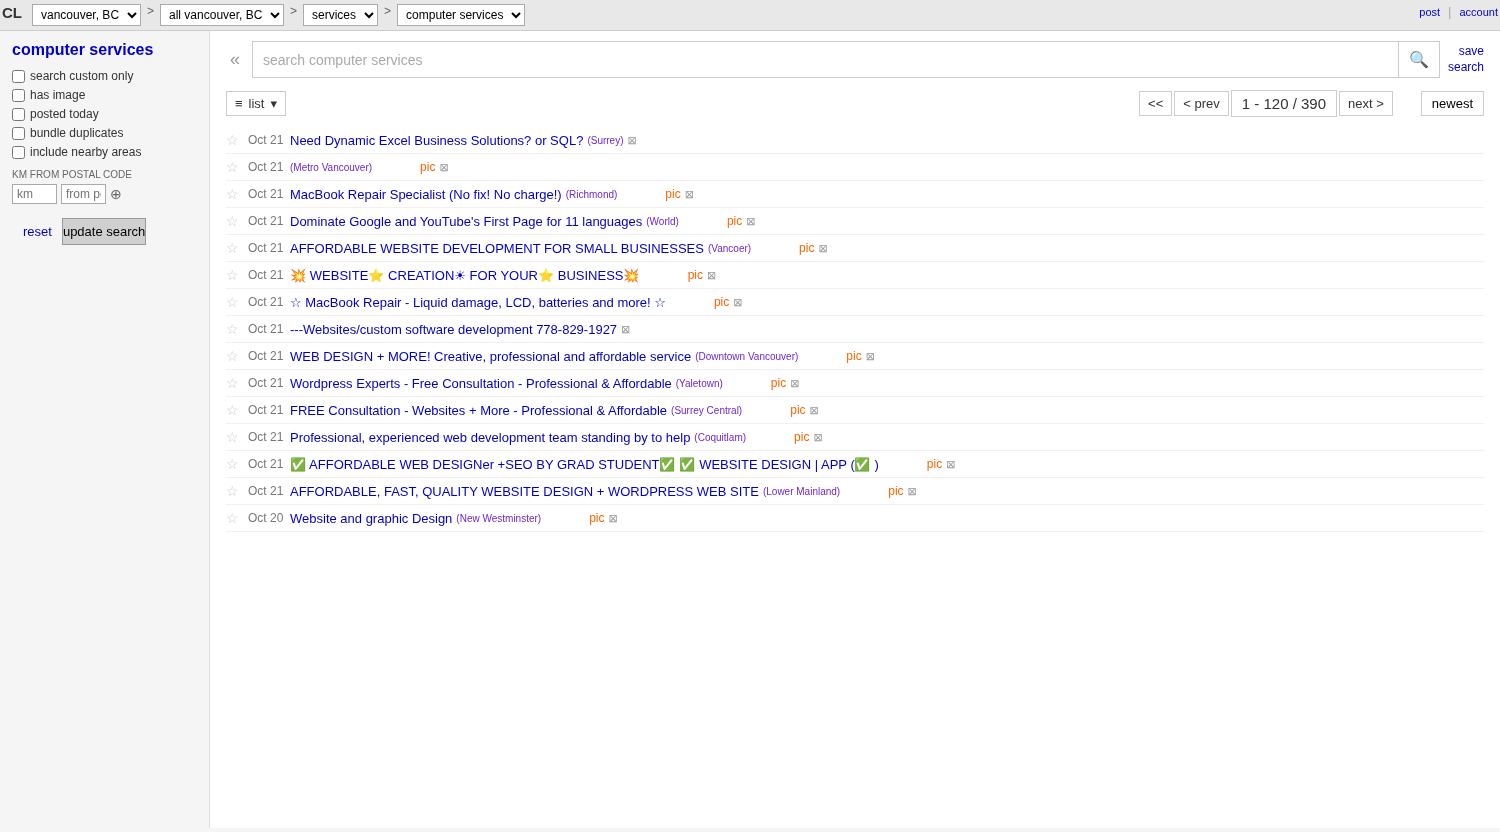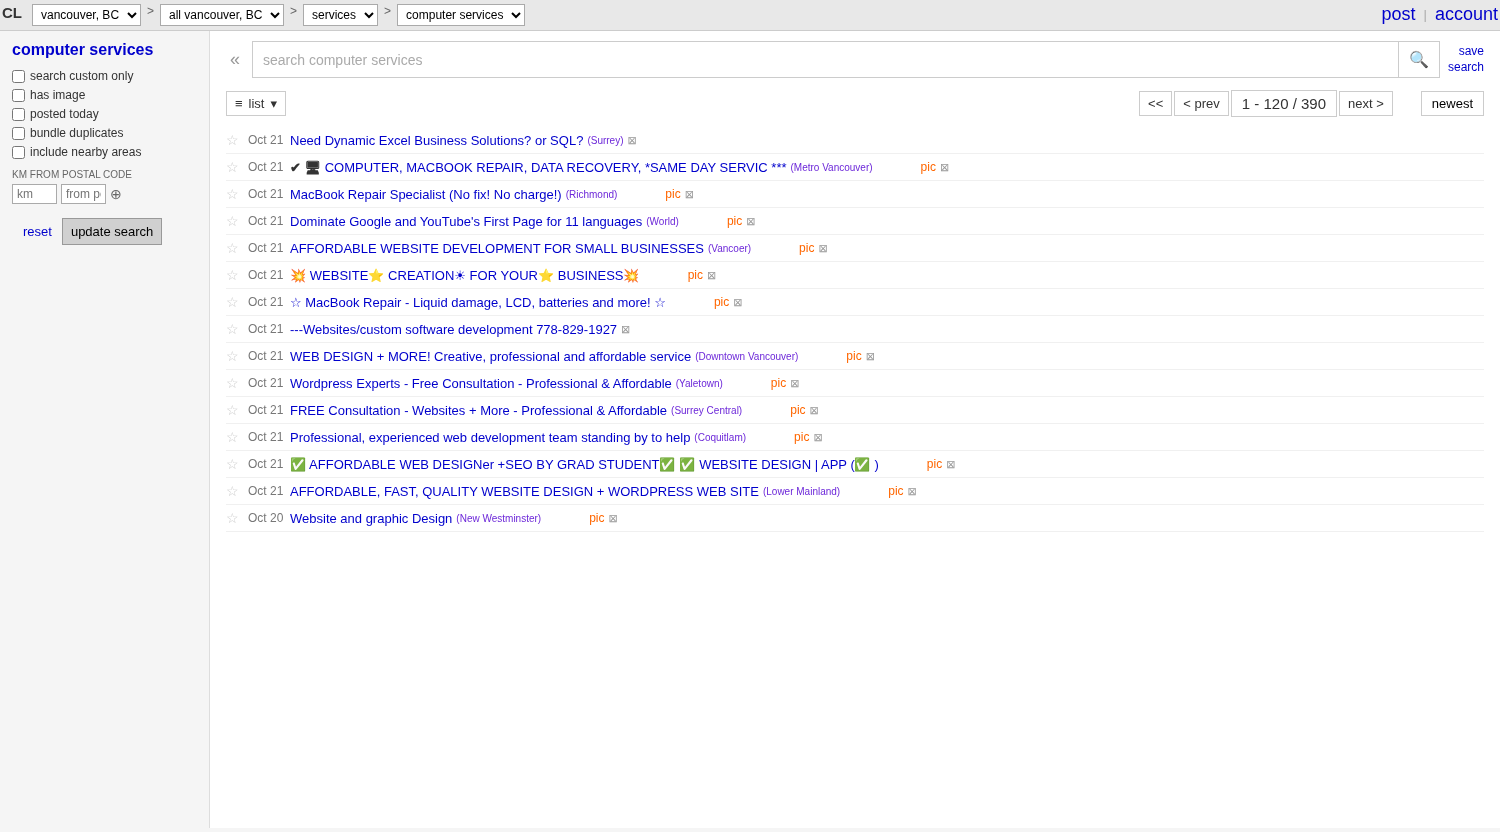--- a/index.html
+++ b/index.html
@@ -33,21 +33,21 @@
     }
     #topbar-right {
       margin-left: auto;
       display: flex;
       gap: 8px;
       align-items: center;
     }
     #topbar-right a {
       color: #00c;
       text-decoration: none;
-      font-size: 18px;
+      font-size: 11px;
     }
     #topbar-right .divider {
       color: #aaa;
     }
 
     
     #main-layout {
       display: flex;
       min-height: calc(100vh - 35px);
     }
@@ -110,21 +110,21 @@
       background: none;
       border: none;
       color: #00c;
       cursor: pointer;
       font-size: 13px;
       margin-left: 11px;
     }
     .btn-update {
       background: #d0d0d0;
       border: 1px solid #999;
-      padding: 5px 8px;
+      padding: 5px 0;
       cursor: pointer;
       font-size: 13px;
       font-weight: normal;
     }
 
     
     #content {
       flex: 1;
       background: white;
       padding: 10px 16px;
@@ -371,21 +371,20 @@
         <div class="listing-row">
           <span class="listing-star">☆</span>
           <span class="listing-date">Oct 21</span>
           <span class="listing-title"><a href="#">Need Dynamic Excel Business Solutions? or SQL?</a></span>
           <span class="listing-location"> (Surrey)</span>
           <span class="listing-x">⊠</span>
         </div>
         <div class="listing-row">
           <span class="listing-star">☆</span>
           <span class="listing-date">Oct 21</span>
-          <span class="listing-title"><span style="font-weight:bold;color:#333">✔ 🖥</span> <a href="#">COMPUTER, MACBOOK REPAIR, DATA RECOVERY, *SAME DAY SERVIC ***</a></span>
           <span class="listing-location"> (Metro Vancouver)</span>
           <span class="listing-meta"> pic</span>
           <span class="listing-x">⊠</span>
         </div>
         <div class="listing-row">
           <span class="listing-star">☆</span>
           <span class="listing-date">Oct 21</span>
           <span class="listing-title"><a href="#">MacBook Repair Specialist (No fix! No charge!)</a></span>
           <span class="listing-location"> (Richmond)</span>
           <span class="listing-meta"> pic</span>

